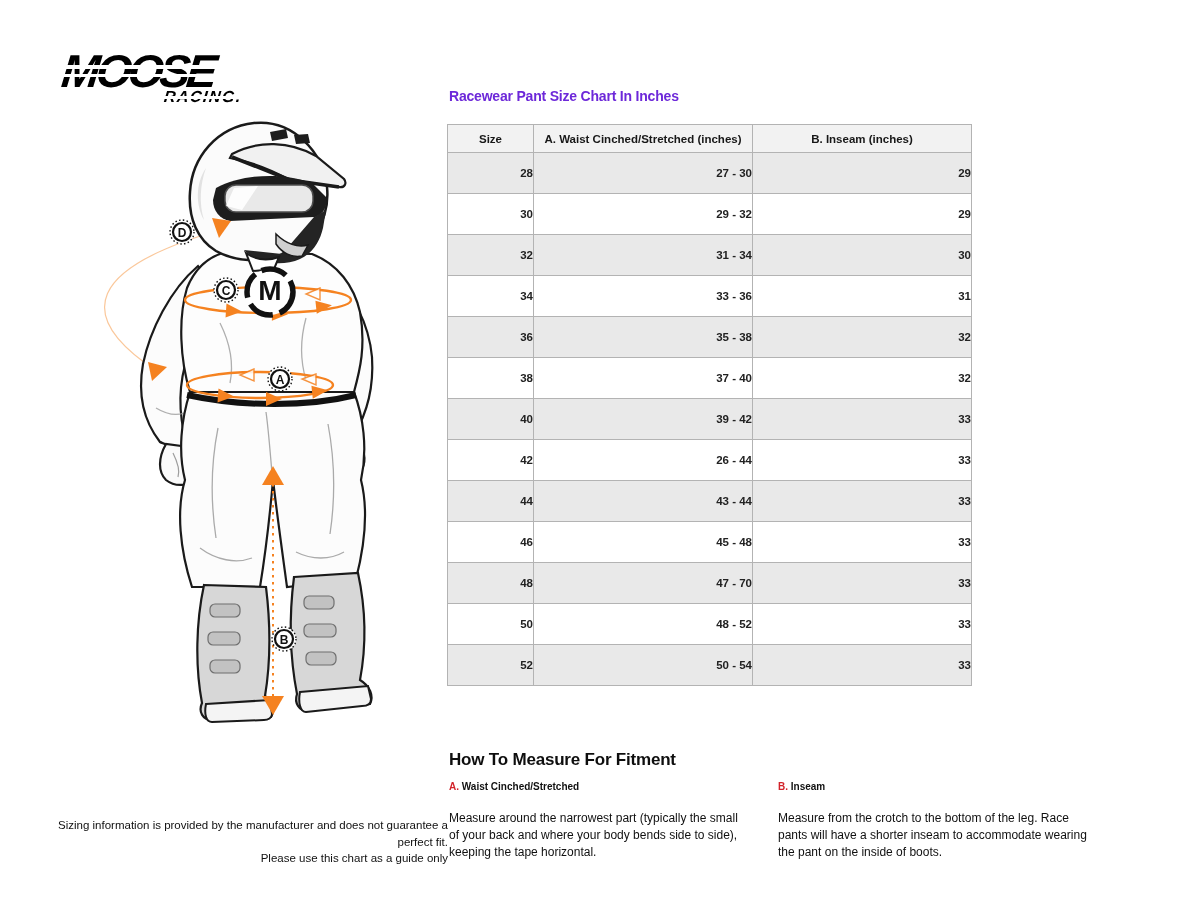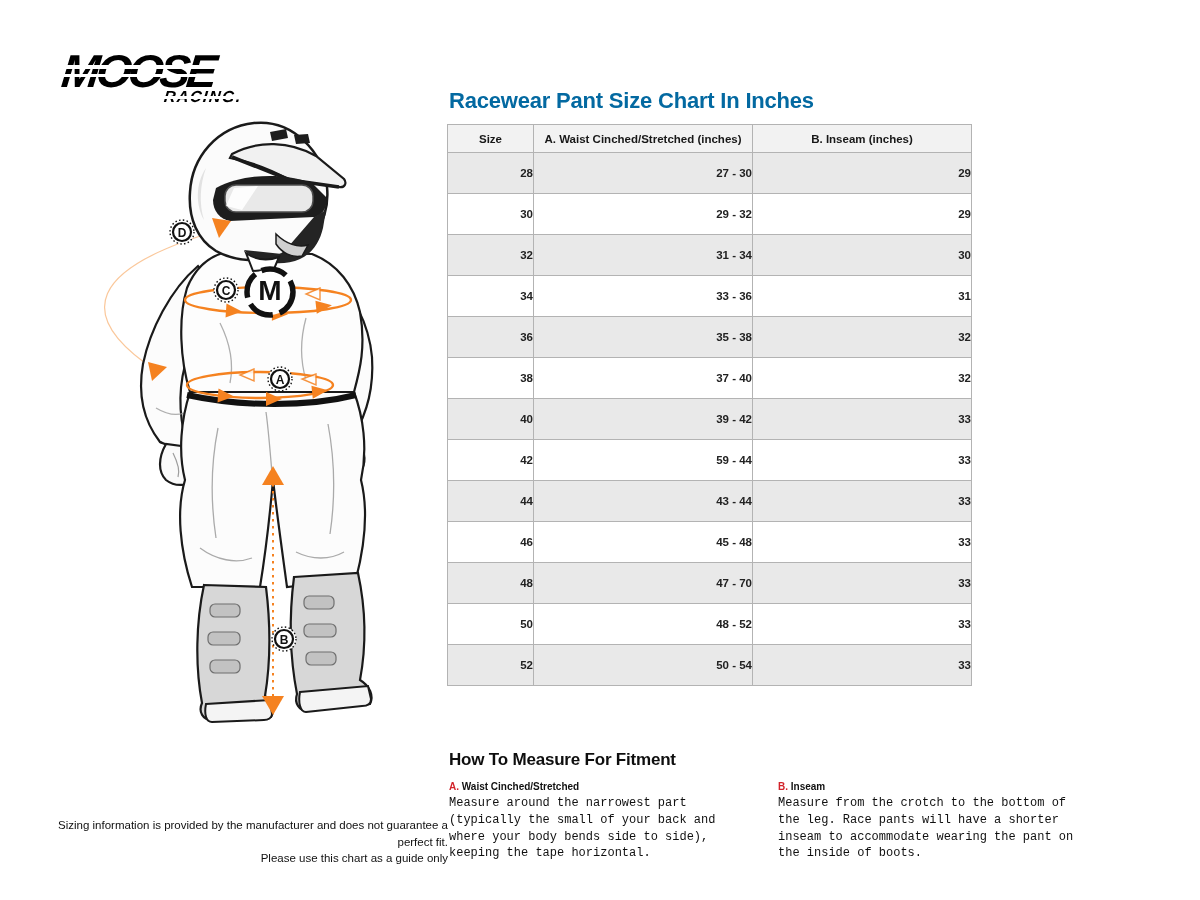--- a/index.html
+++ b/index.html
@@ -24,22 +24,22 @@
     transform:skewX(-6deg);}
   .logo-stripe{position:absolute;left:-6px;right:-2px;background:#fff;pointer-events:none;}
   .logo-racing{position:relative;display:block;text-align:right;margin:-6px 10px 0 0;
     font-size:16px;font-weight:bold;font-style:italic;letter-spacing:1.5px;color:#000;
     transform:skewX(-6deg);}
 
   
   .figure{position:absolute;left:20px;top:108px;width:400px;height:660px;}
 
   
-  .chart-title{position:absolute;left:449px;top:88px;font-size:22px;font-weight:bold;
-    letter-spacing:-0.2px;color:#0369a1;}
+  .chart-title{position:absolute;left:449px;top:88px;font-size:14px;font-weight:bold;
+    letter-spacing:-0.2px;color:#6d28d9;}
   table.size-table{position:absolute;left:447px;top:124px;width:524px;
     border-collapse:collapse;border:1px solid var(--border-outer);
     table-layout:fixed;padding-left:34px;}
   table.size-table col.c-size{width:86px;}
   table.size-table col.c-waist{width:219px;}
   table.size-table col.c-inseam{width:219px;}
   table.size-table th{height:28px;background:var(--header-bg);
     font-size:11.5px;font-weight:bold;text-align:center;color:#181818;
     border:1px solid var(--border);}
   table.size-table td{height:41px;font-size:11.5px;font-weight:bold;text-align:right;
@@ -47,21 +47,21 @@
   table.size-table tbody tr:nth-child(odd) td{background:var(--row-alt);}
 
   
   .howto{position:absolute;left:449px;top:750px;width:700px;}
   .howto-title{font-size:17px;font-weight:bold;letter-spacing:-0.2px;color:#0e0e0e;}
   .howto-cols{display:flex;margin-top:11px;}
   .howto-item{width:292px;}
   .howto-item + .howto-item{margin-left:37px;width:312px;}
   .howto-label{font-size:10px;font-weight:bold;color:#101010;}
   .howto-letter{color:var(--red);}
-  .howto-text{margin-top:3px;font-size:12px;line-height:1.4;color:#101010;font-family:Liberation Mono, monospace;}
+  .howto-text{margin-top:18px;font-size:12px;line-height:1.4;color:#101010;}
 
   
   .disclaimer{position:absolute;left:58px;top:817px;width:390px;
     font-size:11.5px;line-height:1.45;color:#101010;text-align:right;}
 </style>
 </head>
 <body>
 
 <div class="stage">
 
@@ -273,21 +273,21 @@
           <td>37 - 40</td>
           <td>32</td>
         </tr>
         <tr>
           <td>40</td>
           <td>39 - 42</td>
           <td>33</td>
         </tr>
         <tr>
           <td>42</td>
-          <td>59 - 44</td>
+          <td>26 - 44</td>
           <td>33</td>
         </tr>
         <tr>
           <td>44</td>
           <td>43 - 44</td>
           <td>33</td>
         </tr>
         <tr>
           <td>46</td>
           <td>45 - 48</td>

